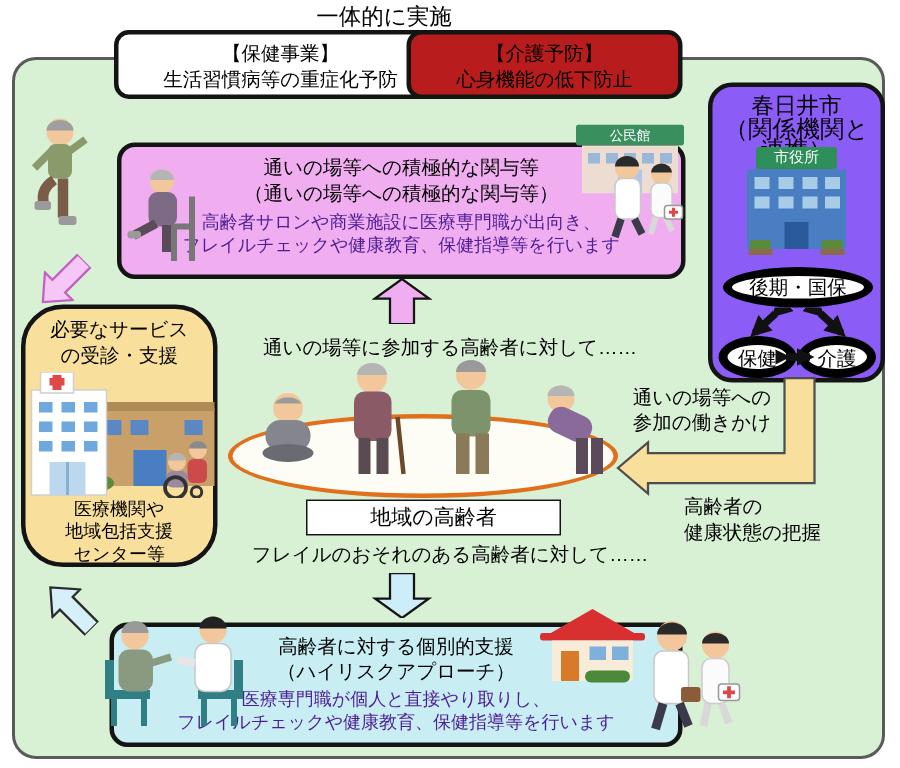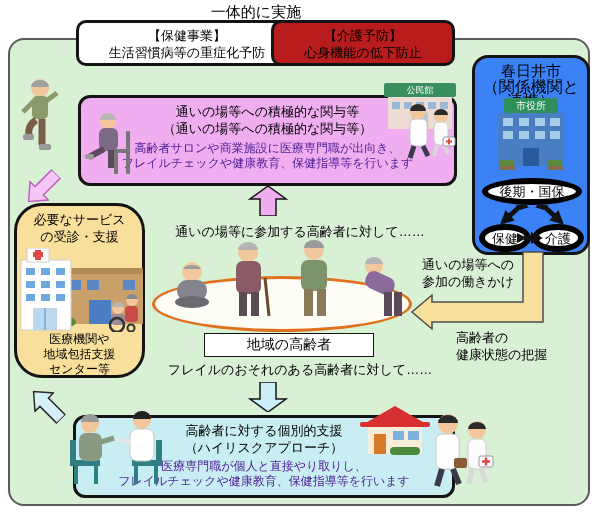--- a/index.html
+++ b/index.html
@@ -93,21 +93,21 @@
   </svg>
 
   <svg class="abs" style="left:22px;top:174px;transform:rotate(135deg);" width="40" height="28" viewBox="0 0 40 28">
     <polygon points="0,8 24,8 24,1 39,14 24,27 24,20 0,20" fill="#f6c6f6" stroke="#c060c0" stroke-width="1.5"></polygon>
   </svg>
 
   <svg class="abs" style="left:248px;top:186px;" width="40" height="30" viewBox="0 0 40 30">
     <polygon points="20,0 38,13 28,13 28,30 12,30 12,13 2,13" fill="#f0aef0" stroke="#141414" stroke-width="1.5"></polygon>
   </svg>
 
-  <div class="box" style="left:472px;top:55px;width:118px;height:200px;background:#3b82f6;border-radius:16px;">
+  <div class="box" style="left:472px;top:55px;width:118px;height:200px;background:#8b5cf6;border-radius:16px;">
     <div class="ctr t15" style="padding-top:4px;">春日井市</div>
     <div class="ctr" style="font-size:16px;line-height:14px;">（関係機関と連携）</div>
     <svg class="abs" style="left:23px;top:40px;" width="66" height="78" viewBox="0 0 66 78">
       <rect x="6" y="0" width="54" height="15" rx="2" fill="#2f8f5a"></rect>
       <rect x="0" y="15" width="66" height="53" fill="#4a7ec2"></rect>
       <rect x="5" y="20" width="10" height="8" fill="#a8cbe8"></rect>
         <rect x="21" y="20" width="10" height="8" fill="#a8cbe8"></rect>
       <rect x="37" y="20" width="10" height="8" fill="#a8cbe8"></rect>
         <rect x="52" y="20" width="10" height="8" fill="#a8cbe8"></rect>
       <rect x="5" y="33" width="10" height="8" fill="#a8cbe8"></rect>

